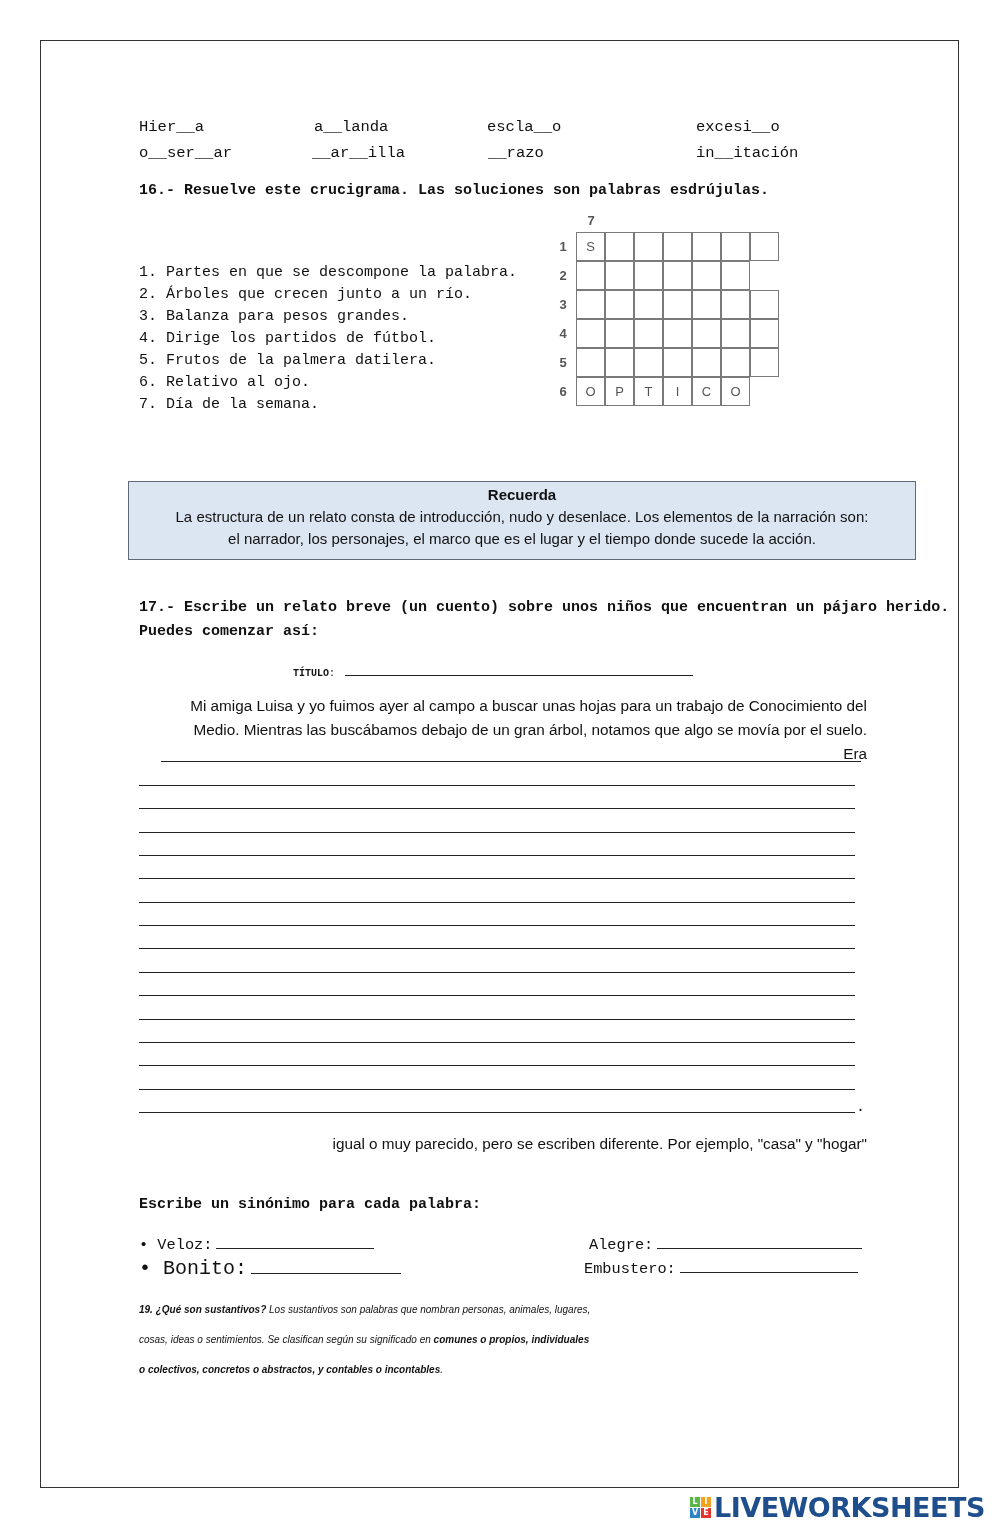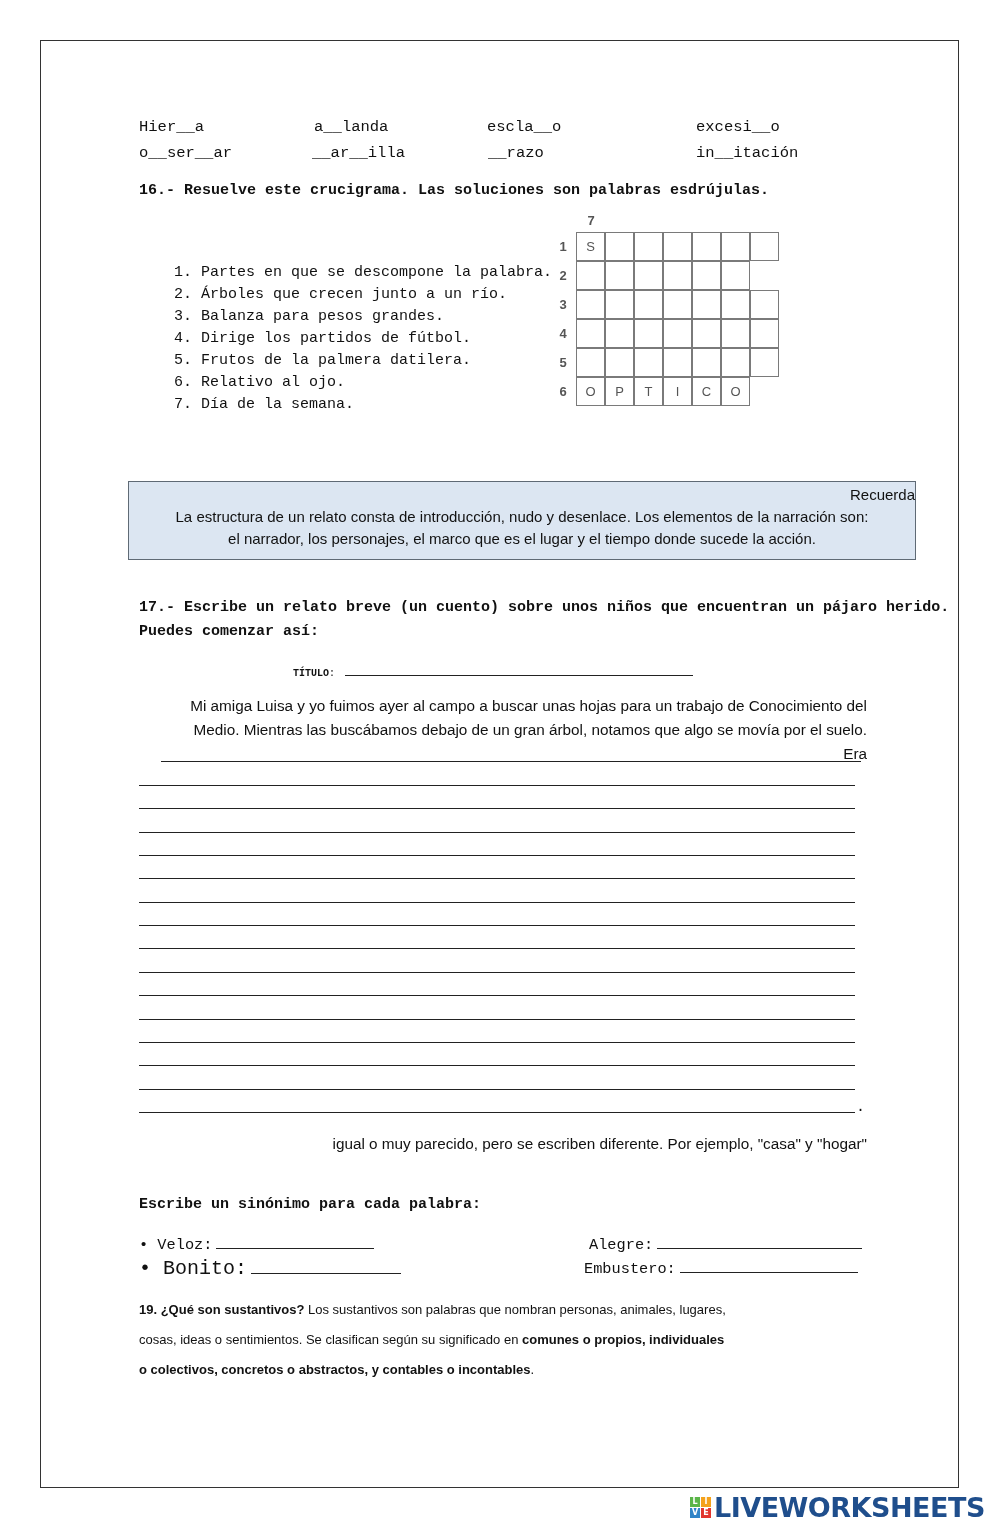--- a/index.html
+++ b/index.html
@@ -4,37 +4,37 @@
   <style>
     html, body { margin: 0; padding: 0; background: #ffffff; }
     body { width: 1000px; height: 1529px; position: relative; overflow: hidden;
            font-family: "Liberation Sans", sans-serif; color: #111; font-size: 15px; }
     .page-border { position: absolute; left: 40px; top: 40px; width: 919px; height: 1448px;
                    border: 1.5px solid #333; box-sizing: border-box; }
     .abs { position: absolute; white-space: nowrap; font-family: Liberation Mono, monospace; }
     .fill-word { font-size: 15.5px; }
     .bold { font-weight: bold; }
     .q-title { font-size: 15px; font-weight: bold; }
-    .clue { font-size: 15px; line-height: 22px; margin-left: 35px; }
+    .clue { font-size: 15px; line-height: 22px; }
     .cw-cell { position: absolute; width: 29px; height: 29px; box-sizing: border-box;
                border: 1px solid #7a7a7a; font-size: 13px; color: #555; text-align: center;
                line-height: 27px; background: #fff; }
     .cw-num { position: absolute; font-size: 13px; color: #555; font-weight: bold; width: 14px; text-align: center; }
     .recuerda { position: absolute; left: 128px; top: 481px; width: 788px; height: 79px;
                 background: #dce6f2; border: 1.3px solid #5f6a75; box-sizing: border-box;
                 text-align: center; font-size: 15px; line-height: 22px; padding-top: 2px; }
-    .recuerda .r-title { font-weight: normal; text-align: right; }
+    .recuerda .r-title { font-weight: bold; }
     .para { position: absolute; left: 139px; width: 728px; font-size: 15.3px; line-height: 24px; text-align: right; }
     .write-line { position: absolute; left: 139px; width: 716px; height: 0; border-top: 1px solid #222; }
     .short-line { display: inline-block; border-bottom: 1px solid #222; height: 15px; vertical-align: baseline; margin-left: 4px; }
     .logo { position: absolute; left: 690px; top: 1492px; height: 30px; display: flex; align-items: center; }
     .logo-squares { display: grid; grid-template-columns: 10px 10px; grid-template-rows: 10px 10px; gap: 1px; margin-right: 3px; }
     .logo-sq { font-size: 8px; color: #fff; font-weight: bold; text-align: center; line-height: 10px; font-family: "DejaVu Sans", sans-serif; }
     .logo-text { font-family: "DejaVu Sans", sans-serif; font-weight: bold; font-size: 27px; color: #1f4e8c; letter-spacing: -0.5px; }
-    .p19 { position: absolute; left: 139px; width: 730px; font-size: 13px; line-height: 30px; }
+    .p19 { position: absolute; left: 139px; width: 730px; font-size: 10px; line-height: 30px; font-style: italic; }
   </style>
 </head>
 <body>
 
 <div class="page-border"></div>
 
 <div>
   <span class="abs fill-word" style="left:139px;top:118px">Hier__a</span>
   <span class="abs fill-word" style="left:314px;top:118px">a__landa</span>
   <span class="abs fill-word" style="left:487px;top:118px">escla__o</span>

